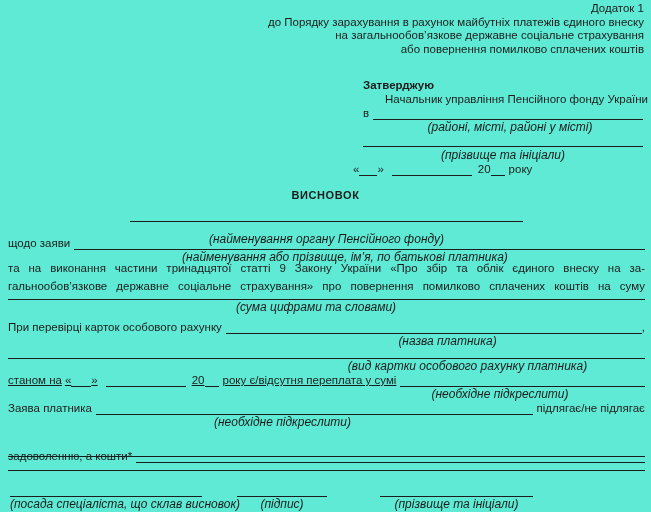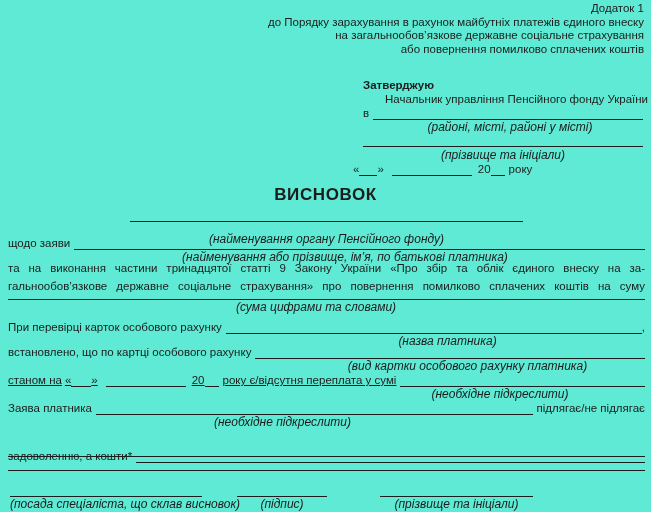--- a/index.html
+++ b/index.html
@@ -5,21 +5,21 @@
   html,body{margin:0;padding:0;background:#fff;}
   .page{
     position:relative;width:651px;height:512px;background:#5eead4;
     color:#1c1c1c;font-family:"Liberation Sans",sans-serif;
     font-size:11.5px;line-height:14px;overflow:hidden;
   }
   .abs{position:absolute;}
   .right{text-align:right;}
   .center{text-align:center;}
   .bold{font-weight:bold;}
-  .title{font-size:17px;font-weight:bold;letter-spacing:0.6px;}
+  .title{font-size:11px;font-weight:bold;letter-spacing:0.6px;}
   .cap{font-style:italic;font-size:12px;line-height:11px;white-space:nowrap;text-align:center;}
   .row{position:absolute;display:flex;align-items:flex-end;white-space:nowrap;}
   .fl{border-bottom:1px solid #1c1c1c;height:3px;}
   .grow{flex:1 1 auto;}
   .hr{position:absolute;height:0;border-bottom:1px solid #1c1c1c;}
   .mr3{margin-right:3px;} .mr4{margin-right:4px;} .mr6{margin-right:6px;} .mr8{margin-right:8px;}
   .ml4{margin-left:4px;}
   .w14{width:14px;} .w18{width:18px;} .w20{width:20px;} .w80{width:80px;}
   .just{text-align:justify;text-align-last:justify;}
   .hdr div{line-height:13.5px;}
@@ -75,21 +75,20 @@
   <div class="abs cap" style="left:0px;top:302px;width:632px;">(сума цифрами та словами)</div>
 
   <div class="row" style="left:8px;top:321px;width:637px;height:13px;">
     <span class="mr4">При перевірці карток особового рахунку</span>
     <span class="fl grow"></span>
     <span>,</span>
   </div>
   <div class="abs cap" style="left:255px;top:336px;width:385px;">(назва платника)</div>
 
   <div class="row" style="left:8px;top:346px;width:637px;height:13px;">
-    <span class="mr4">встановлено, що по картці особового рахунку</span>
     <span class="fl grow"></span>
   </div>
   <div class="abs cap" style="left:290px;top:361px;width:355px;">(вид картки особового рахунку платника)</div>
 
   <div class="row" style="left:8px;top:374px;width:637px;height:13px;text-decoration:underline;">
     <span class="mr3">станом на</span>
     <span>«</span>
     <span class="fl w20"></span>
     <span class="mr8">»</span>
     <span class="fl w80 mr6"></span>

